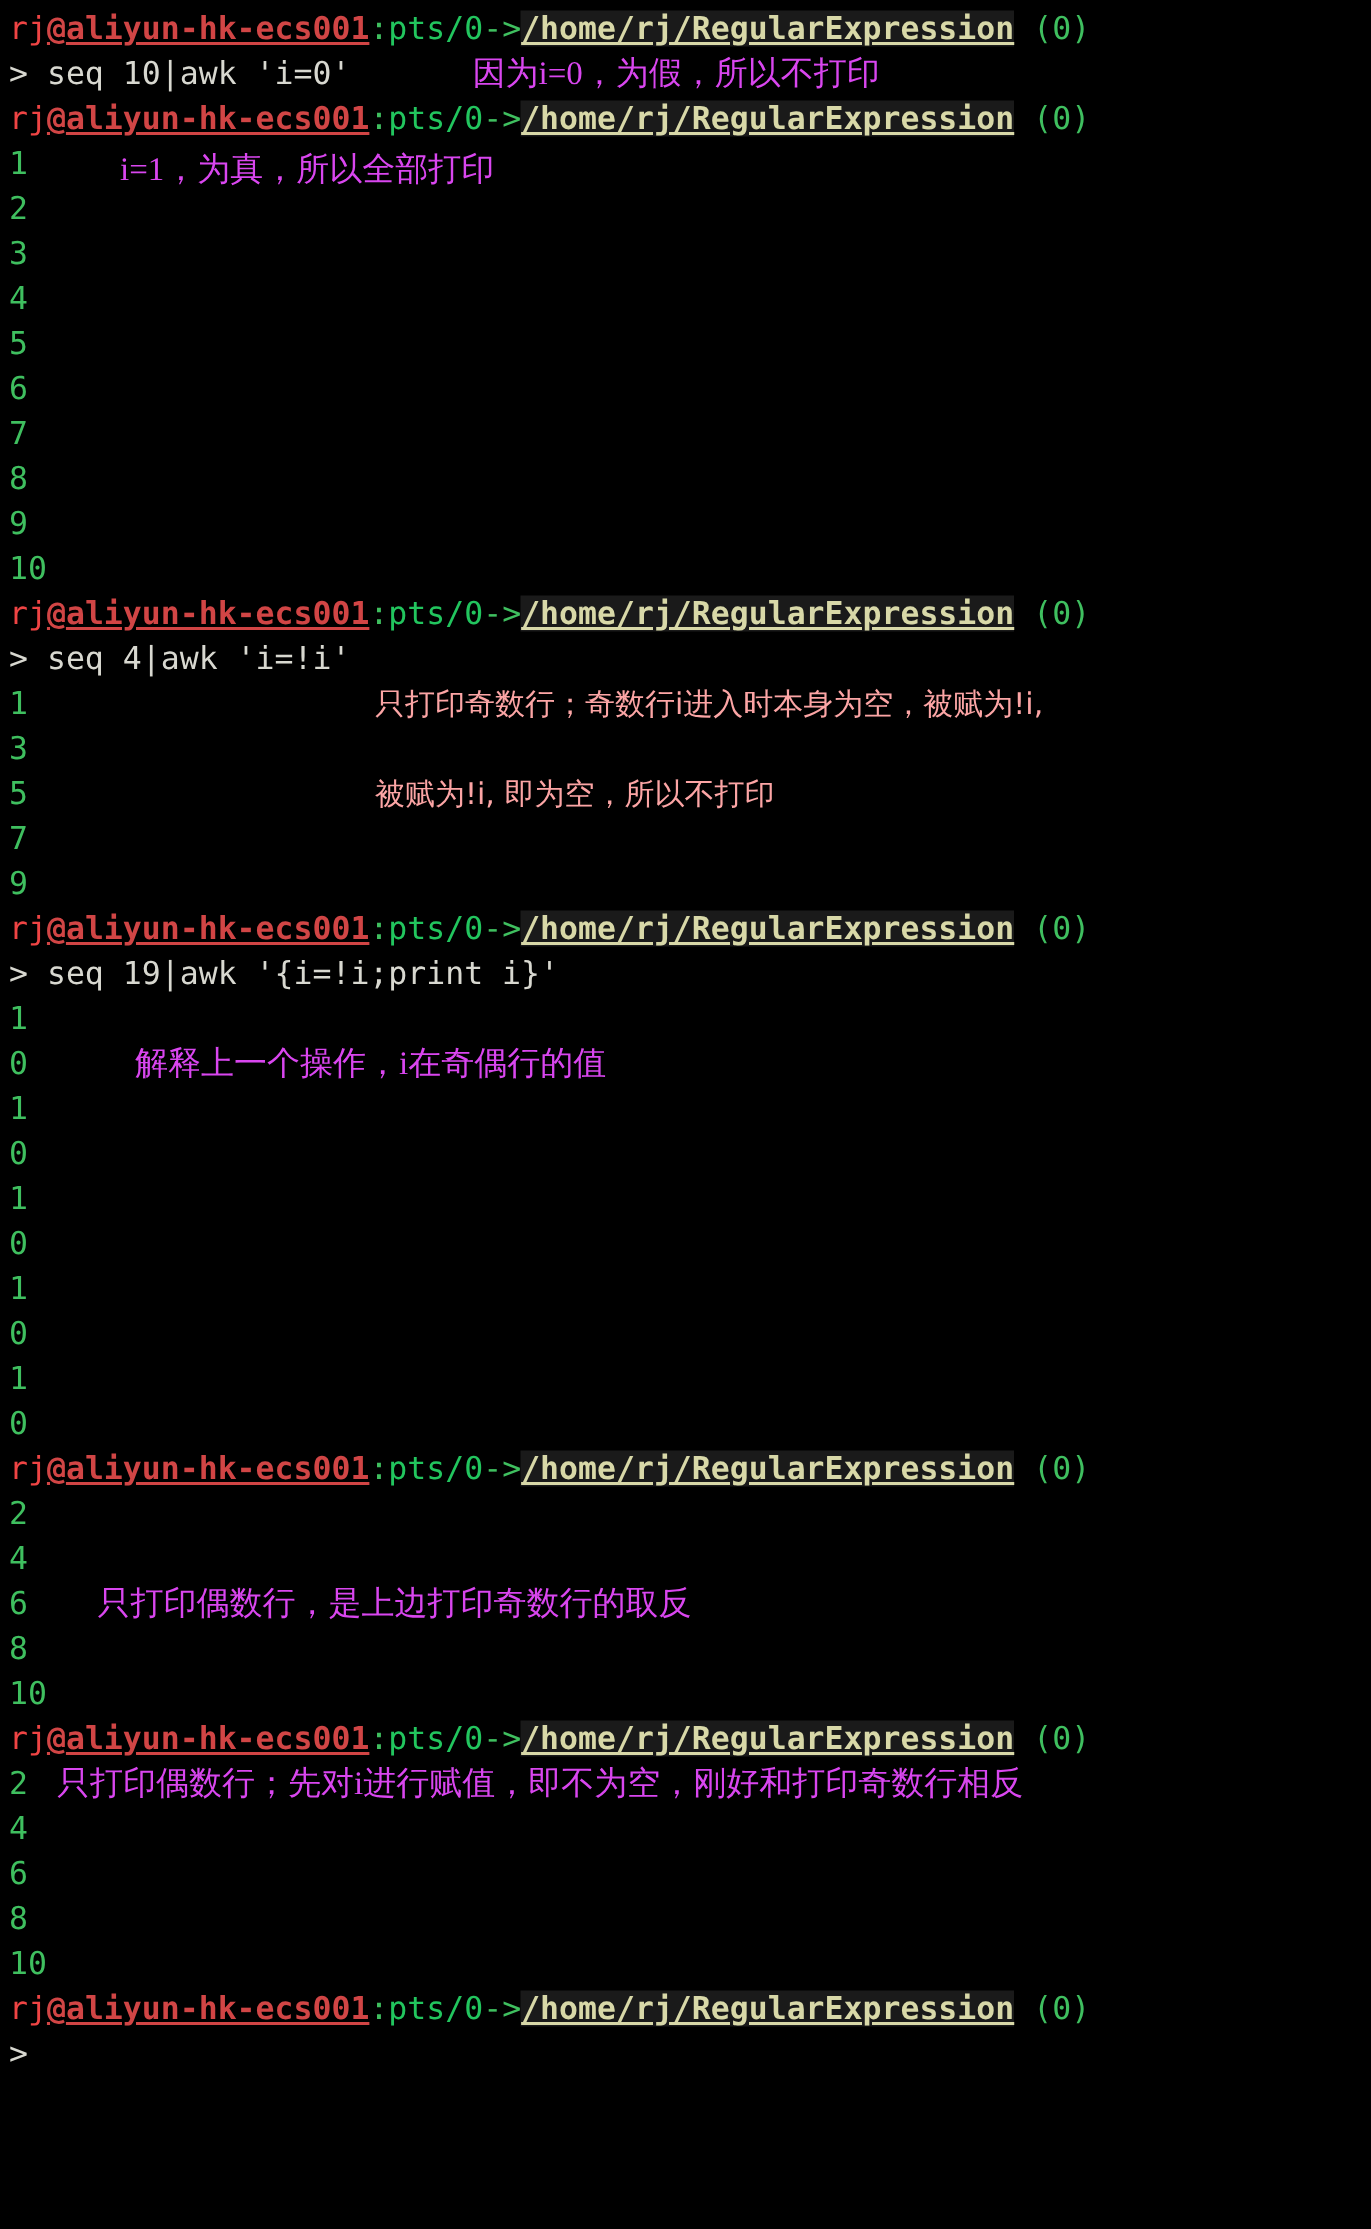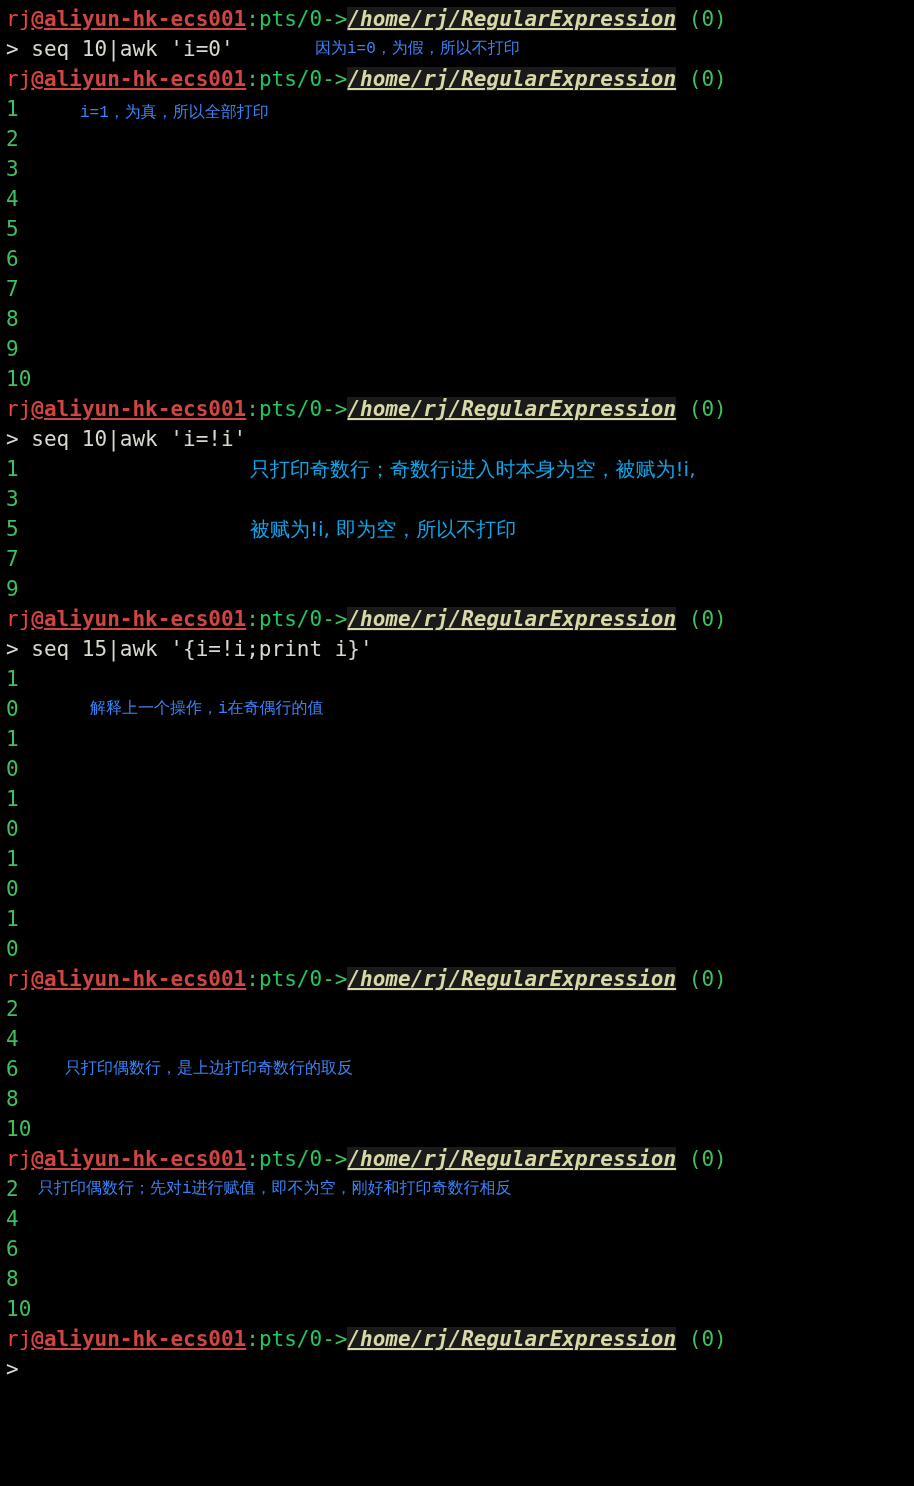--- a/index.html
+++ b/index.html
@@ -24,34 +24,34 @@
     white-space: pre;
     height: 30px;
     padding-left: 6px;
     position: relative;
   }
   .user   { color: #ef4444; }
   .host   { color: #d14545; text-decoration: underline; font-weight: bold; }
   .colon  { color: #3fbf5f; }
   .tty    { color: #22c55e; font-weight: normal; }
   .arrow  { color: #3fbf5f; }
-  .path   { color: #d8d8a8; text-decoration: underline; font-weight: bold; background: #1a1a1a; font-style: italic; }
+  .path   { color: #d8d8a8; text-decoration: underline; font-weight: bold; background: #1a1a1a; }
   .cmdline { color: #d8d8d0; }
   .out    { color: #3fbf5f; }
   .prompt-caret { color: #d8d8d0; }
   .note {
-    color: #3b82f6;
-    font-family: Liberation Mono, monospace;
-    font-size: 16px;
+    color: #d946ef;
+    font-family: Liberation Serif, serif;
+    font-size: 22px;
     position: absolute;
     white-space: pre;
     line-height: 30px;
   }
   .note-blk {
-    color: #0ea5e9;
+    color: #fca5a5;
     font-family: "DejaVu Sans", sans-serif;
     font-size: 20px;
     position: absolute;
     white-space: pre;
     line-height: 30px;
     text-align: right;
   }
 </style>
 </head>
 <body>
@@ -71,31 +71,31 @@
   <div class="line"><span class="out">4</span></div>
   <div class="line"><span class="out">5</span></div>
   <div class="line"><span class="out">6</span></div>
   <div class="line"><span class="out">7</span></div>
   <div class="line"><span class="out">8</span></div>
   <div class="line"><span class="out">9</span></div>
   <div class="line"><span class="out">10</span></div>
 
   <div class="line"><span class="user">rj</span><span class="host">@</span><span class="host">aliyun-hk-ecs001</span><span class="colon">:</span><span class="tty">pts/0</span><span class="arrow">-&gt;</span><span class="path">/home/rj/RegularExpression</span><span class="out"> </span><span class="out">(0)</span></div>
 
-  <div class="line"><span class="prompt-caret">&gt; </span><span class="cmdline">seq 10|awk 'i=!i'</span></div>
+  <div class="line"><span class="prompt-caret">&gt; </span><span class="cmdline">seq 4|awk 'i=!i'</span></div>
 
   <div class="line"><span class="out">1</span></div>
   <div class="line"><span class="out">3</span><span class="note-blk" style="left:250px; top:-30px;">只打印奇数行；奇数行i进入时本身为空，被赋为!i,</span></div>
   <div class="line"><span class="out">5</span></div>
   <div class="line"><span class="out">7</span><span class="note-blk" style="left:250px; top:-30px;">被赋为!i, 即为空，所以不打印</span></div>
   <div class="line"><span class="out">9</span></div>
 
   <div class="line"><span class="user">rj</span><span class="host">@</span><span class="host">aliyun-hk-ecs001</span><span class="colon">:</span><span class="tty">pts/0</span><span class="arrow">-&gt;</span><span class="path">/home/rj/RegularExpression</span><span class="out"> </span><span class="out">(0)</span></div>
 
-  <div class="line"><span class="prompt-caret">&gt; </span><span class="cmdline">seq 15|awk '{i=!i;print i}'</span></div>
+  <div class="line"><span class="prompt-caret">&gt; </span><span class="cmdline">seq 19|awk '{i=!i;print i}'</span></div>
 
   <div class="line"><span class="out">1</span></div>
   <div class="line"><span class="out">0</span><span class="note" style="left:90px; top:0;">解释上一个操作，i在奇偶行的值</span></div>
   <div class="line"><span class="out">1</span></div>
   <div class="line"><span class="out">0</span></div>
   <div class="line"><span class="out">1</span></div>
   <div class="line"><span class="out">0</span></div>
   <div class="line"><span class="out">1</span></div>
   <div class="line"><span class="out">0</span></div>
   <div class="line"><span class="out">1</span></div>

